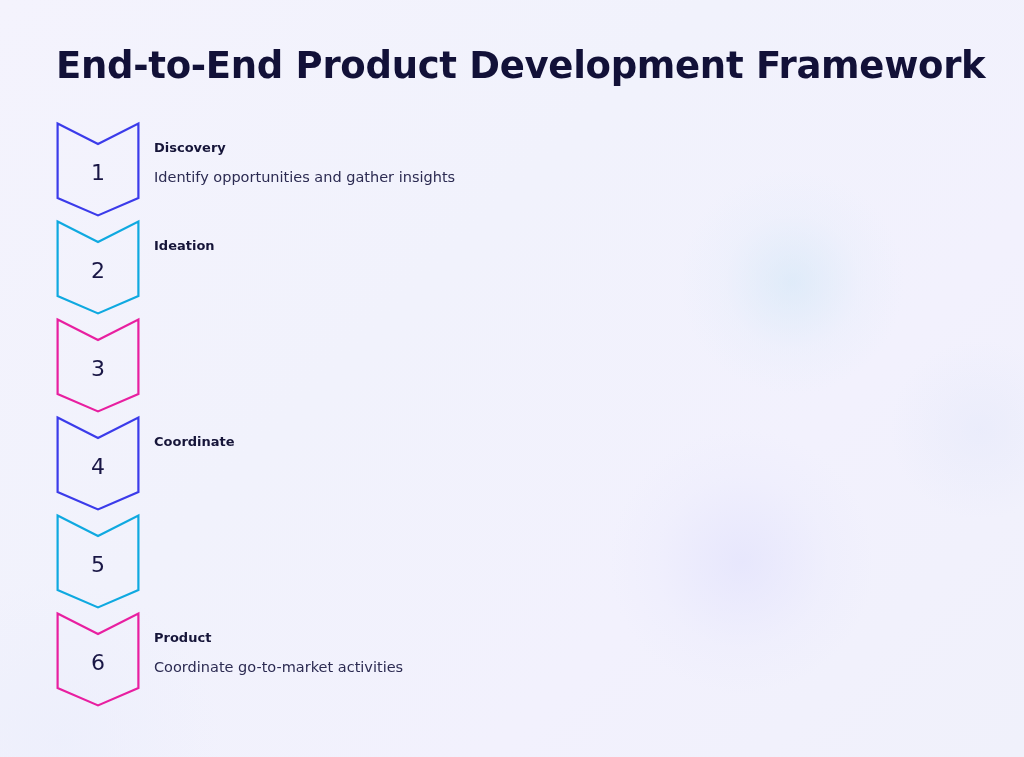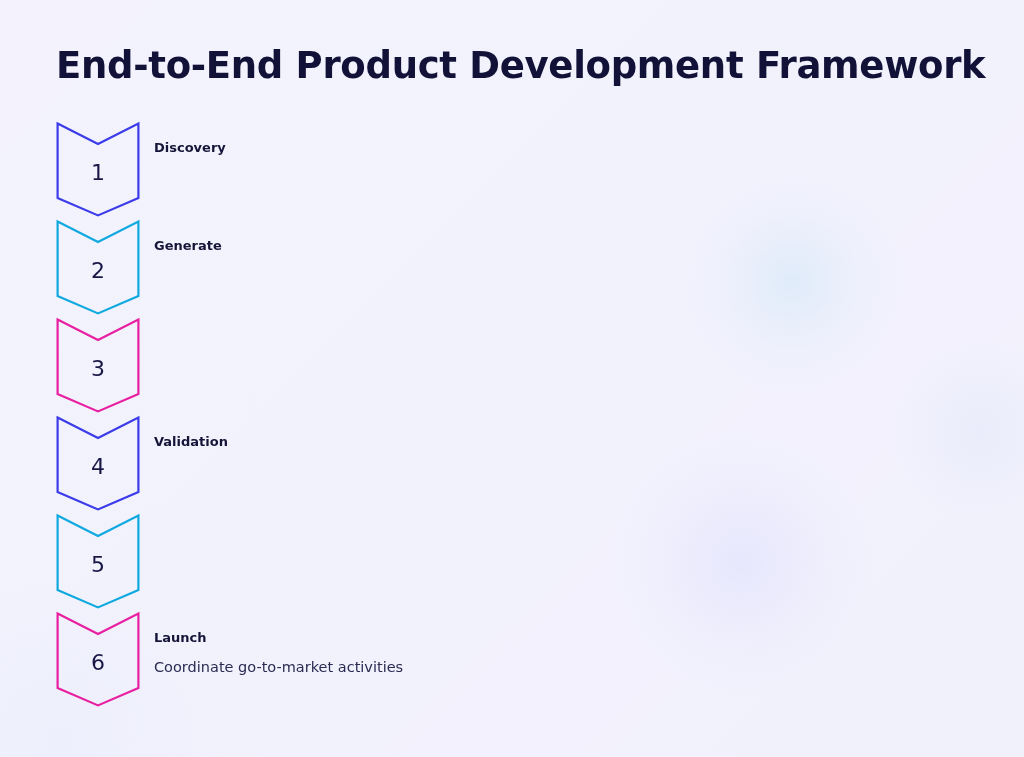--- a/index.html
+++ b/index.html
@@ -116,69 +116,70 @@
   <div id="steps">
       <div class="step-row">
         <div class="chev-wrap">
           <svg viewBox="0 0 84 95" preserveAspectRatio="none">
             <polygon points="1.6,1.6 42,22 82.4,1.6 82.4,76 42,93.4 1.6,76" fill="none" stroke-width="2.2" stroke-linejoin="miter" class="chev-poly" stroke="#3b3bea"></polygon>
           </svg>
           <div class="chev-num">1</div>
         </div>
         <div class="step-text">
           <div class="step-title">Discovery</div>
+          <div class="step-desc">Identify opportunities and gather insights</div>
         </div>
       </div>
       <div class="step-row">
         <div class="chev-wrap">
           <svg viewBox="0 0 84 95" preserveAspectRatio="none">
             <polygon points="1.6,1.6 42,22 82.4,1.6 82.4,76 42,93.4 1.6,76" fill="none" stroke-width="2.2" stroke-linejoin="miter" class="chev-poly" stroke="#0fa9e0"></polygon>
           </svg>
           <div class="chev-num">2</div>
         </div>
         <div class="step-text">
-          <div class="step-title">Generate</div>
+          <div class="step-title">Ideation</div>
         </div>
       </div>
       <div class="step-row">
         <div class="chev-wrap">
           <svg viewBox="0 0 84 95" preserveAspectRatio="none">
             <polygon points="1.6,1.6 42,22 82.4,1.6 82.4,76 42,93.4 1.6,76" fill="none" stroke-width="2.2" stroke-linejoin="miter" class="chev-poly" stroke="#e81fa0"></polygon>
           </svg>
           <div class="chev-num">3</div>
         </div>
       </div>
       <div class="step-row">
         <div class="chev-wrap">
           <svg viewBox="0 0 84 95" preserveAspectRatio="none">
             <polygon points="1.6,1.6 42,22 82.4,1.6 82.4,76 42,93.4 1.6,76" fill="none" stroke-width="2.2" stroke-linejoin="miter" class="chev-poly" stroke="#3b3bea"></polygon>
           </svg>
           <div class="chev-num">4</div>
         </div>
         <div class="step-text">
-          <div class="step-title">Validation</div>
+          <div class="step-title">Coordinate</div>
         </div>
       </div>
       <div class="step-row">
         <div class="chev-wrap">
           <svg viewBox="0 0 84 95" preserveAspectRatio="none">
             <polygon points="1.6,1.6 42,22 82.4,1.6 82.4,76 42,93.4 1.6,76" fill="none" stroke-width="2.2" stroke-linejoin="miter" class="chev-poly" stroke="#0fa9e0"></polygon>
           </svg>
           <div class="chev-num">5</div>
         </div>
         <div class="step-text">
         </div>
       </div>
       <div class="step-row">
         <div class="chev-wrap">
           <svg viewBox="0 0 84 95" preserveAspectRatio="none">
             <polygon points="1.6,1.6 42,22 82.4,1.6 82.4,76 42,93.4 1.6,76" fill="none" stroke-width="2.2" stroke-linejoin="miter" class="chev-poly" stroke="#e81fa0"></polygon>
           </svg>
           <div class="chev-num">6</div>
         </div>
         <div class="step-text">
-          <div class="step-title">Launch</div>
+          <div class="step-title">Product</div>
           <div class="step-desc">Coordinate go-to-market activities</div>
         </div>
       </div>
     </div>
 
 </div>
 
 </body></html>

